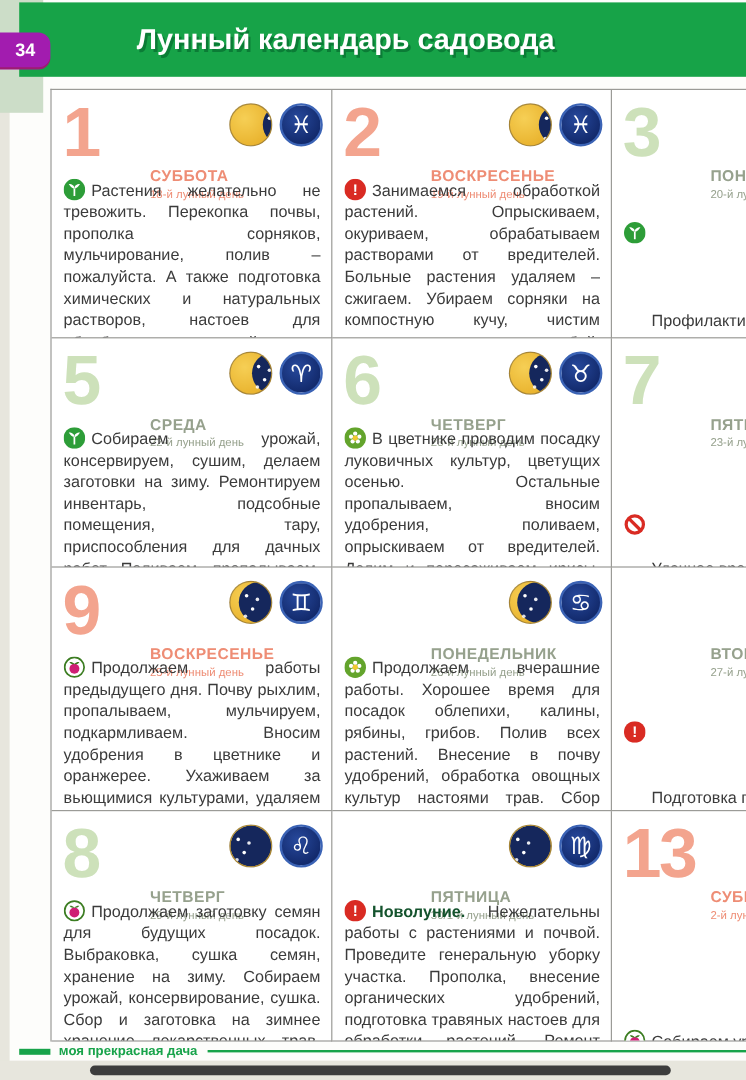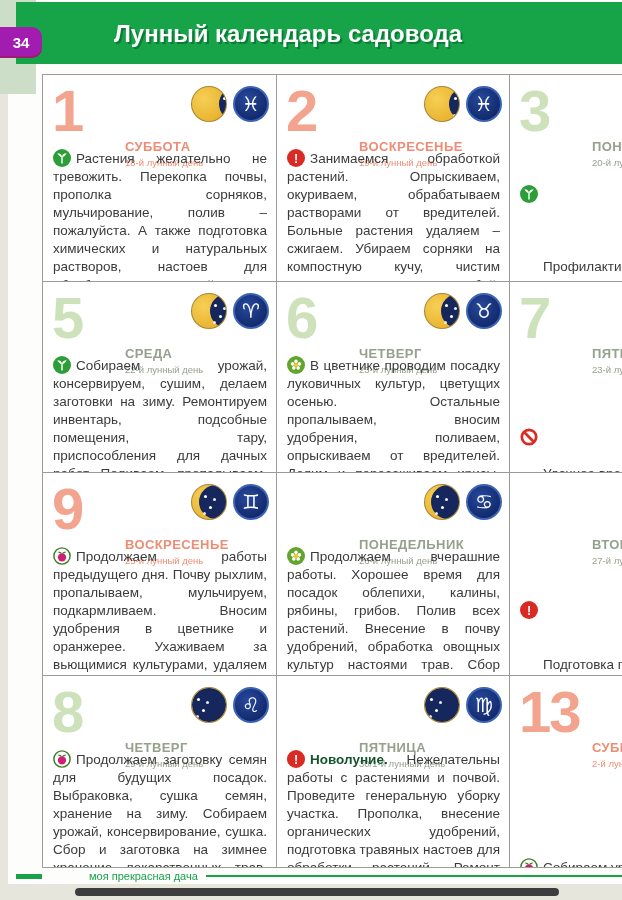--- a/index.html
+++ b/index.html
@@ -102,21 +102,21 @@
   .bt-warning .b-warning { display:inline; }
   .bt-prohibited .b-prohibited { display:inline; }
   .bt-flower  .b-flower  { display:inline; }
   .bt-berry   .b-berry   { display:inline; }
   
   .footer {
     position:absolute; left:8px; top:869px; width:614px; height:14px;
     display:flex; align-items:center; z-index:2;
   }
   .footer .tick { width:26px; height:5px; background:#18a34a; margin-right:7px; }
-  .footer-text { color:#18a34a; font-size:11px; font-weight:normal; white-space:nowrap;margin-left:40px; }
+  .footer-text { color:#18a34a; font-size:11px; font-weight:bold; white-space:nowrap; }
   .footer .rule { flex:1; height:2px; background:#18a34a; margin-left:8px; }
   
   .bottom-strip { position:absolute; left:0; top:884px; width:622px; height:16px; background:#e7e6dd; }
   .scroll-pill {
     position:absolute; left:75px; top:888px; width:484px; height:8px;
     background:#3d3d3d; border-radius:4px;
   }
 </style>
 </head>
 <body>

